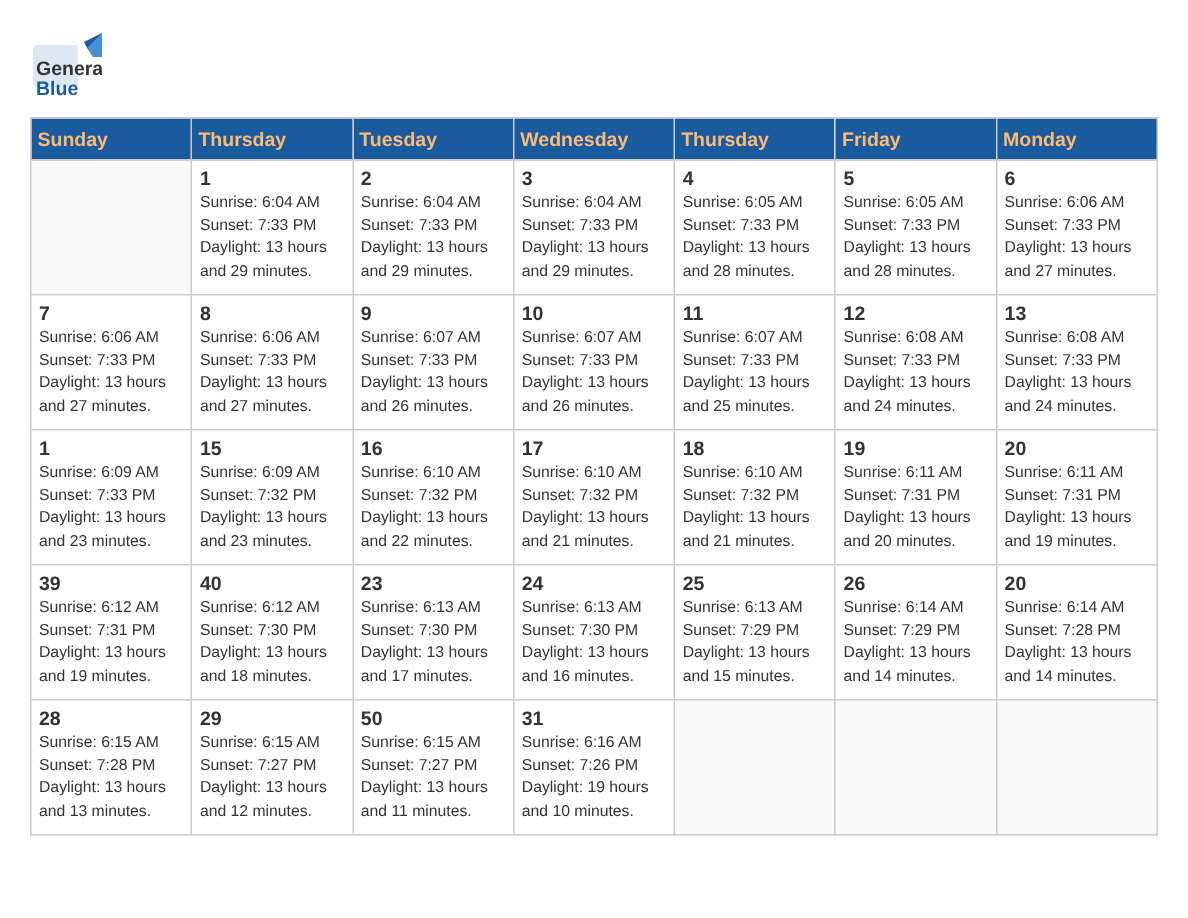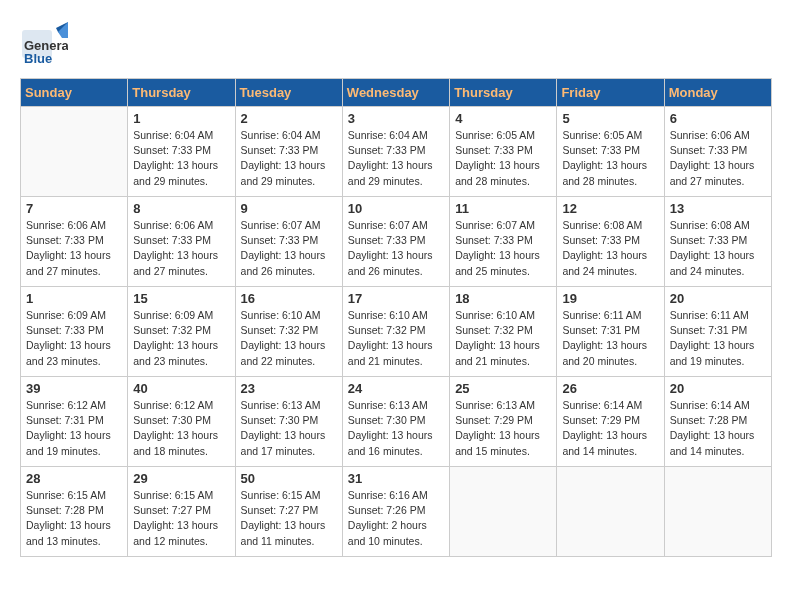--- a/index.html
+++ b/index.html
@@ -358,21 +358,21 @@
             <div>Sunrise: 6:15 AM</div>
             <div>Sunset: 7:27 PM</div>
             <div>Daylight: 13 hours and 11 minutes.</div>
           </div>
         </td>
         <td>
           <div class="day-number">31</div>
           <div class="day-info">
             <div>Sunrise: 6:16 AM</div>
             <div>Sunset: 7:26 PM</div>
-            <div>Daylight: 2 hours and 10 minutes.</div>
+            <div>Daylight: 19 hours and 10 minutes.</div>
           </div>
         </td>
         <td class="empty"></td>
         <td class="empty"></td>
         <td class="empty"></td>
       </tr>
     </tbody>
 </table>
 
 </body></html>

